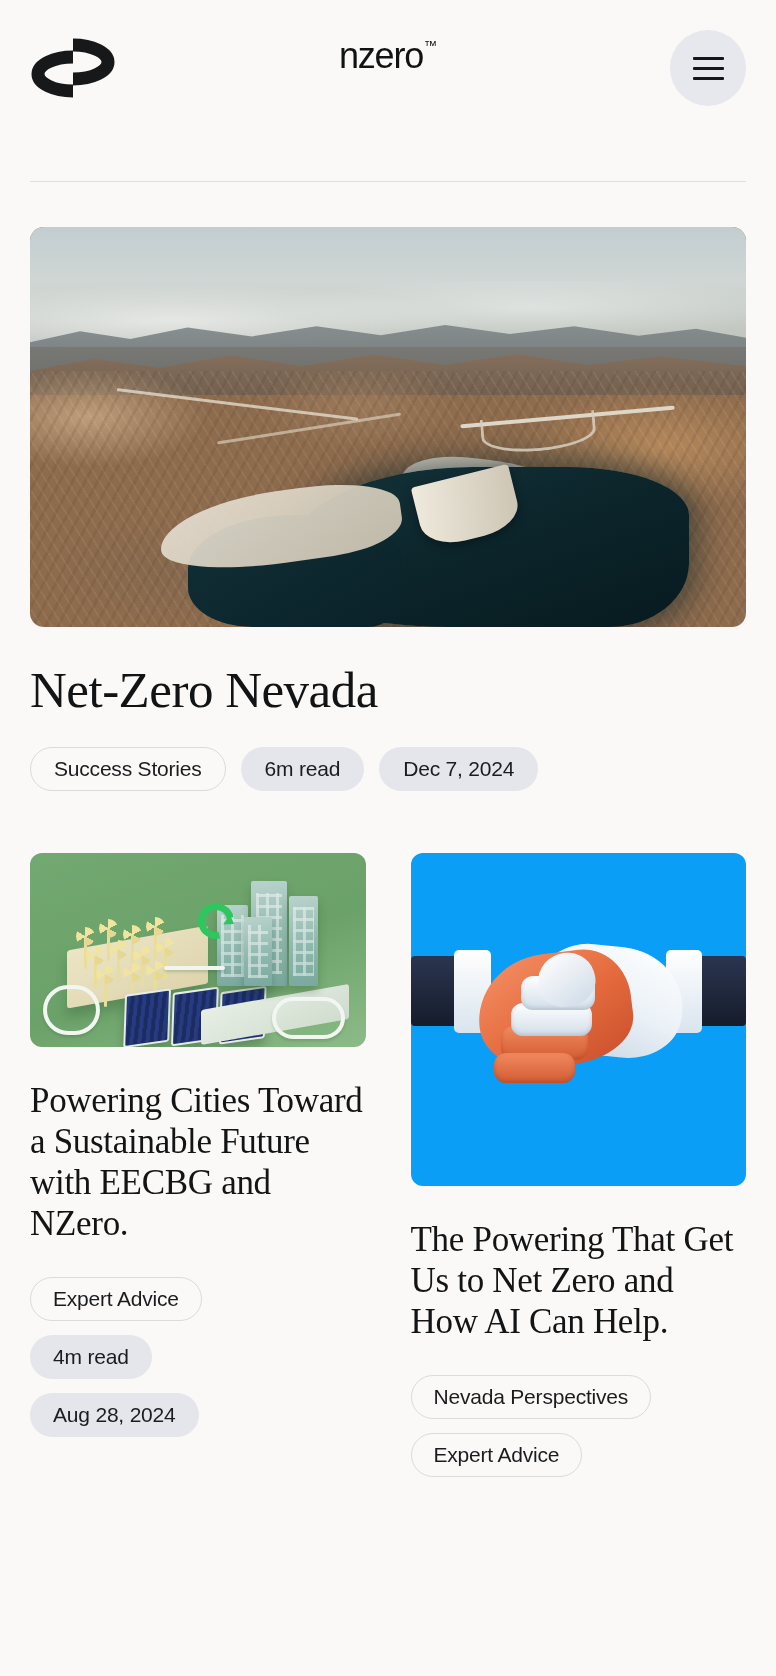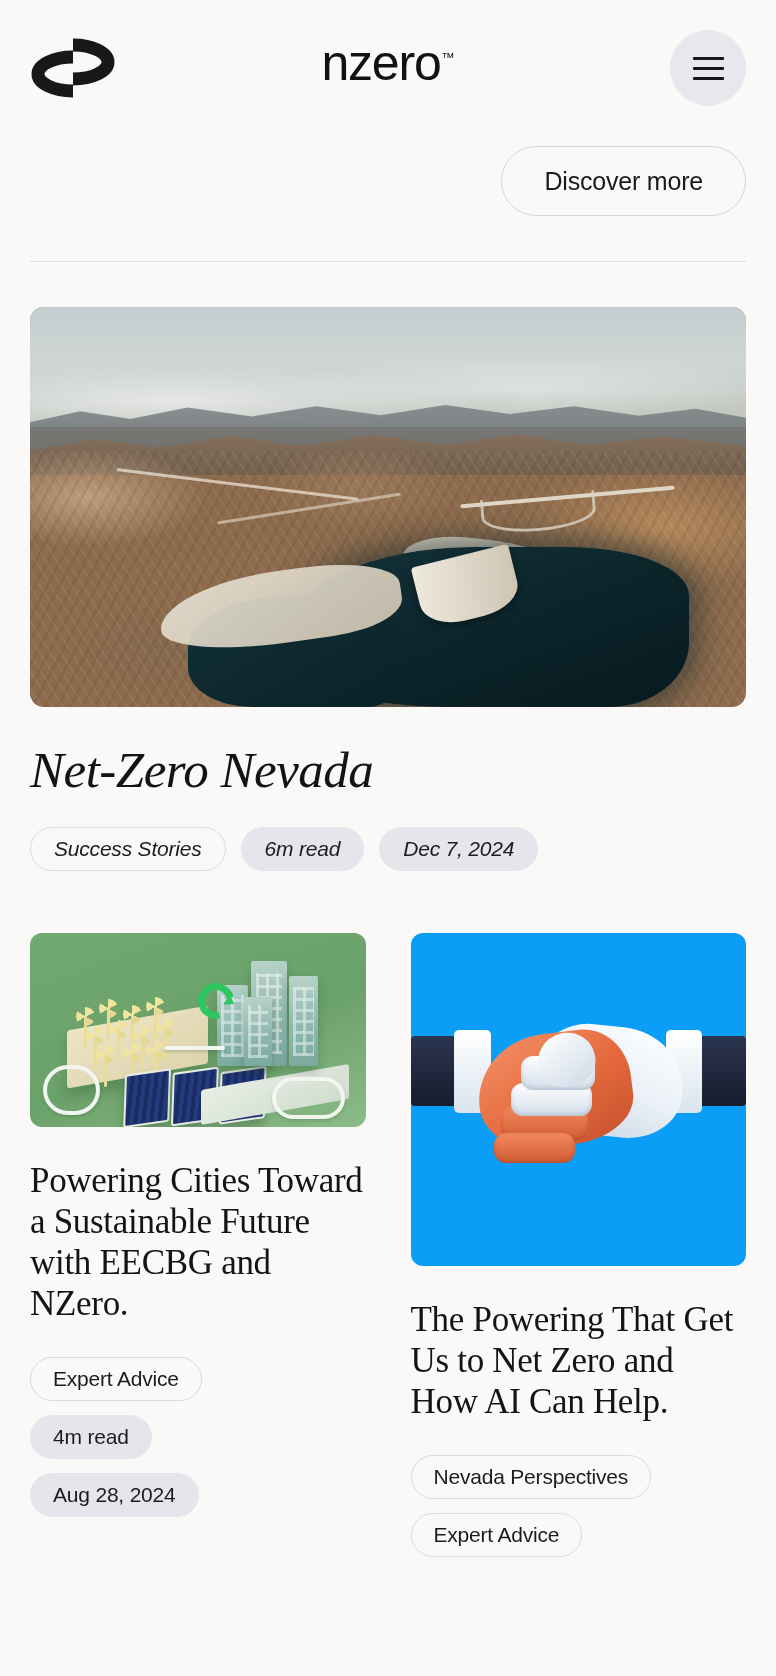--- a/index.html
+++ b/index.html
@@ -44,21 +44,21 @@
     position: absolute;
     left: 0; right: 0;
     top: 38px;
     margin: 0 auto;
     width: 200px;
     text-align: center;
     pointer-events: none;
   }
   .wordmark-text {
     font-family: "Liberation Sans", sans-serif;
-    font-size: 50px;
+    font-size: 36px;
     font-weight: 400;
     letter-spacing: -1.2px;
     color: #111214;
     line-height: 1;
   }
   .wordmark-tm {
     font-size: 13px;
     vertical-align: 18px;
     letter-spacing: 0;
     margin-left: 1px;
@@ -111,21 +111,20 @@
 
   .divider {
     margin: 45px 30px 0 30px;
     height: 1px;
     background: #e0dfdc;
   }
 
   
   .featured {
     margin: 45px 30px 0 30px;
-    font-style: italic;
   }
 
   .featured-media {
     position: relative;
     width: 100%;
     height: 400px;
     border-radius: 14px;
     overflow: hidden;
     background: #8d6b4d;
     cursor: pointer;
@@ -495,23 +494,20 @@
       <span class="wordmark-text">nzero</span><span class="wordmark-tm">™</span>
     </div>
 
     <button class="menu-button" aria-label="Menu">
       <span class="bar"></span>
       <span class="bar"></span>
       <span class="bar"></span>
     </button>
   </header>
 
-  <div class="discover-row">
-    <button class="discover-more">Discover more</button>
-  </div>
 
   <div class="divider"></div>
 
   <article class="featured">
 
     <div class="featured-media">
       <div class="sky"></div>
       <div class="ridge-far"></div>
       <div class="ridge-mid"></div>
       <div class="mesa"></div>

